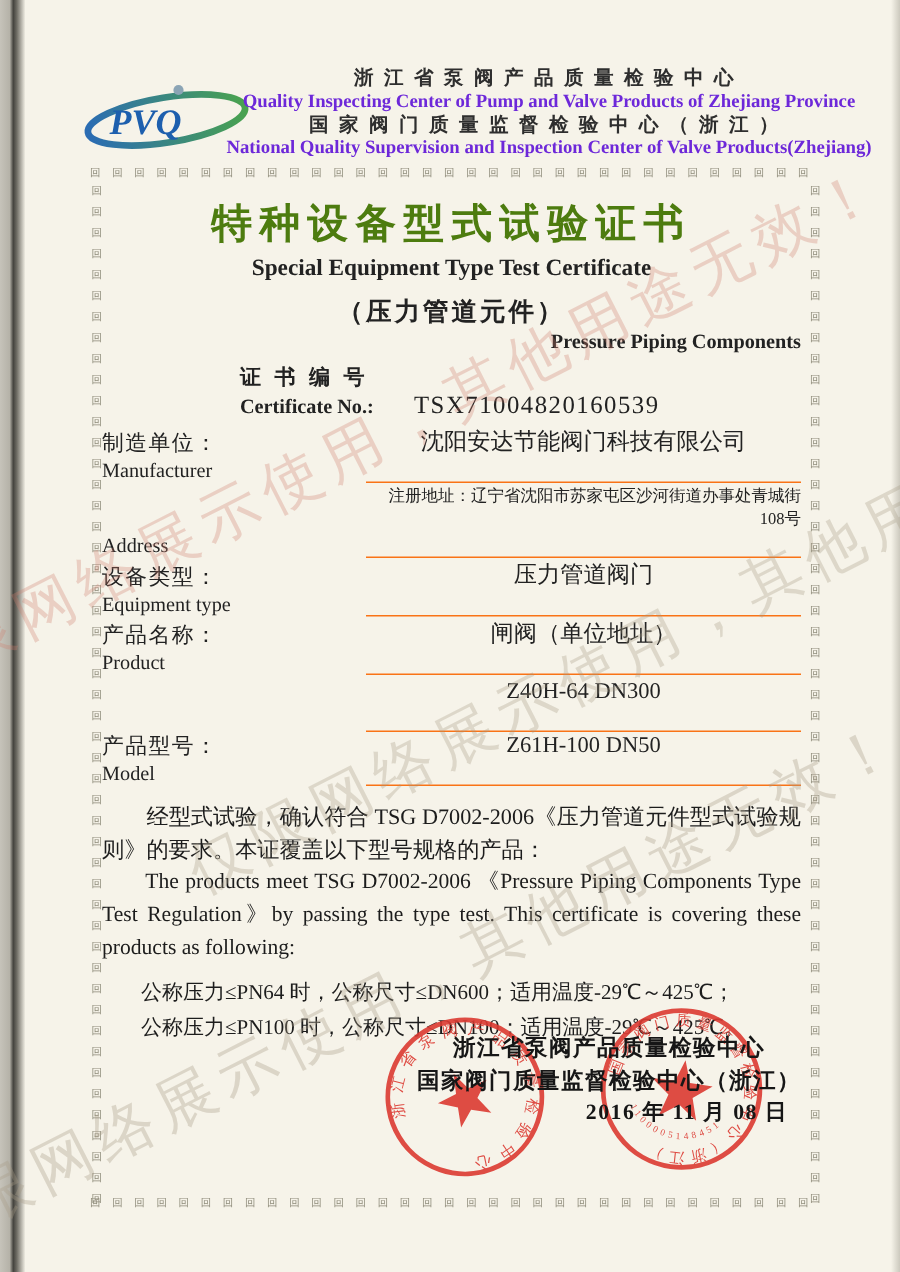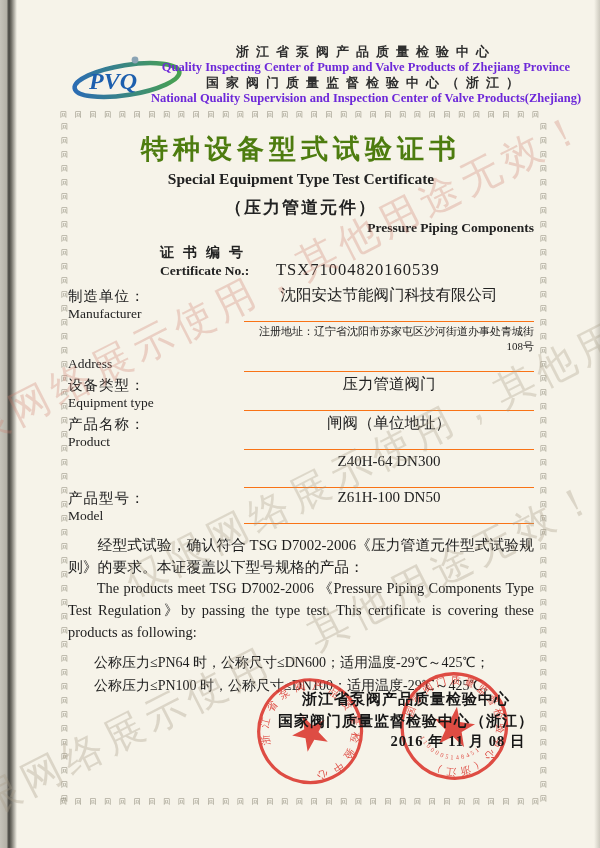--- a/index.html
+++ b/index.html
@@ -4,21 +4,21 @@
 <style>
   html,body{margin:0;padding:0;background:#e9e6dd;}
   .page{position:relative;width:600px;height:848px;background:#f6f3e9;overflow:hidden;
         font-family:"Liberation Serif",serif;color:#222;}
   
   .edge-left{position:absolute;left:0;top:0;width:17px;height:848px;z-index:1;
     background:linear-gradient(to right,#c6c3ba 0%,#b5b2a8 38%,#44433e 52%,#6f6d65 66%,#f6f3e9 100%);}
   .edge-right{position:absolute;right:0;top:0;width:6px;height:848px;z-index:1;
     background:linear-gradient(to left,#ccc9be,rgba(246,243,233,0));}
   
-  .logo{position:absolute;left:68px;top:52px;z-index:2;}
+  .logo{position:absolute;left:52px;top:52px;z-index:2;}
   .header-org{position:absolute;left:148px;top:44px;width:436px;text-align:center;z-index:2;}
   .org-cn{font-size:13px;font-weight:bold;letter-spacing:7px;line-height:16px;color:#2e2e2e;white-space:nowrap;}
   .org-en{font-size:12.5px;font-weight:bold;line-height:15px;color:#6d28d9;white-space:nowrap;}
   
   .bframe{position:absolute;color:#8f8c7b;z-index:1;overflow:hidden;}
   .bh{left:60px;width:484px;height:10px;font-size:7px;line-height:9px;letter-spacing:3px;white-space:nowrap;}
   .bh.top{top:111px;} .bh.bottom{top:798px;}
   .bv{top:118px;height:684px;width:11px;font-size:7px;letter-spacing:3px;
       writing-mode:vertical-rl;text-orientation:upright;white-space:nowrap;}
   .bv.left{left:58px;} .bv.right{left:537px;}

